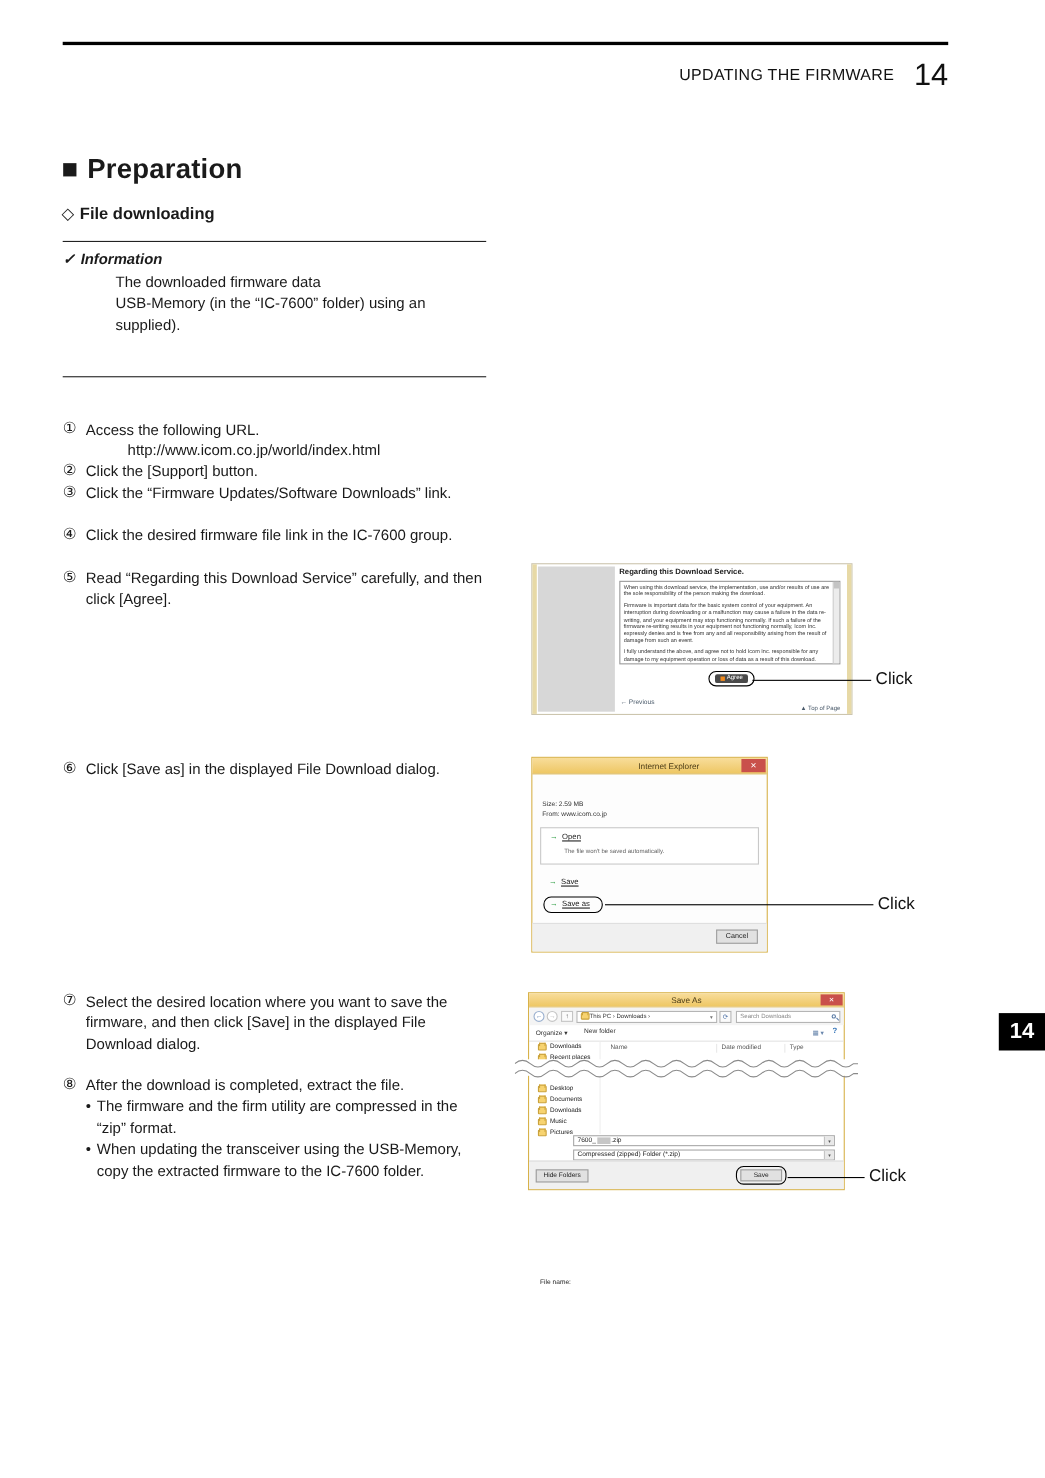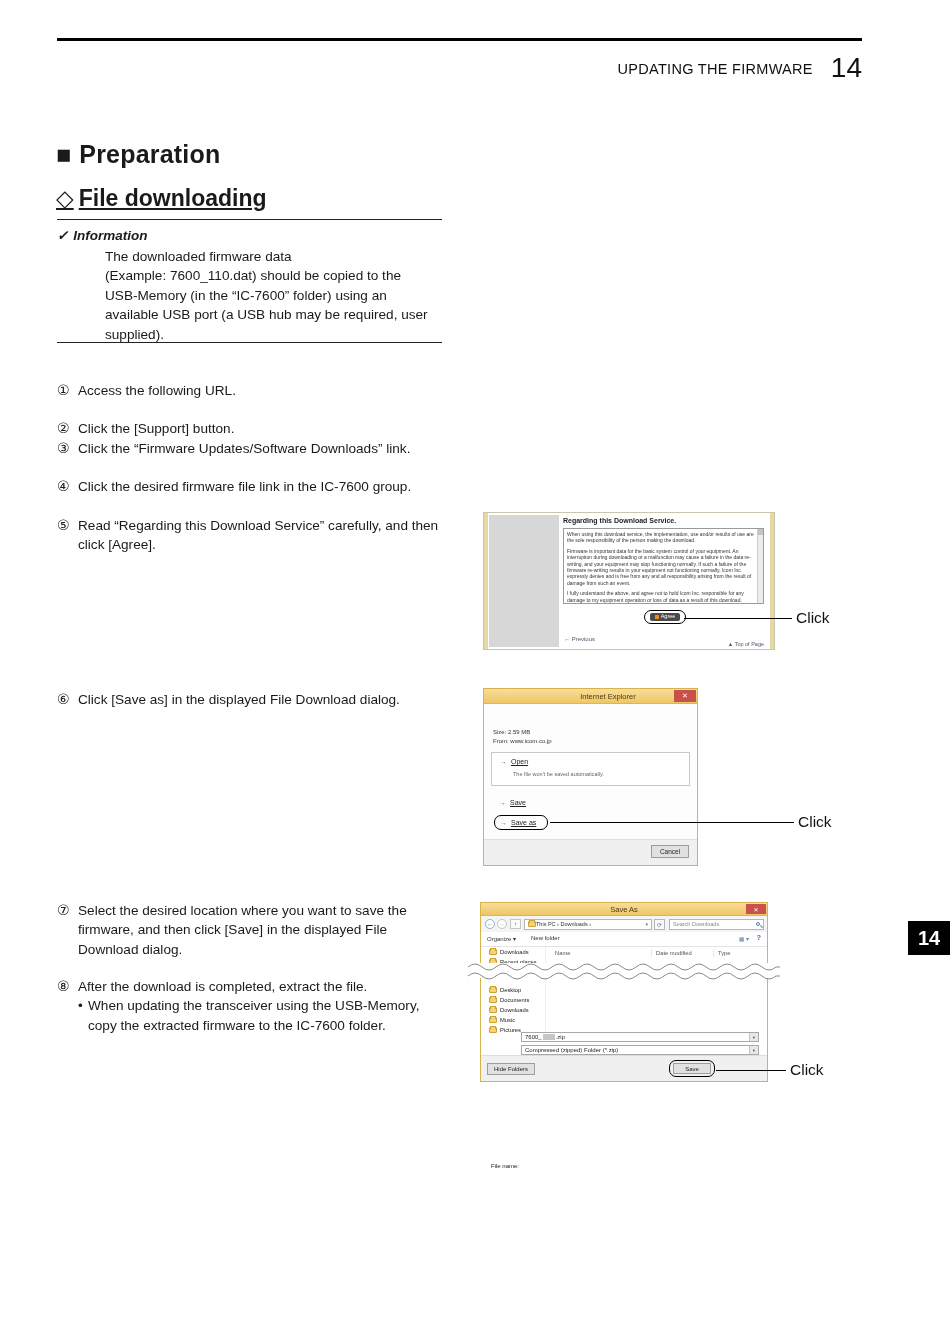--- a/index.html
+++ b/index.html
@@ -16,21 +16,21 @@
   .chapter-title { font-size:14.5px; letter-spacing:.3px; padding-bottom:5px; color:#111; }
   .chapter-num { font-size:28px; line-height:1; color:#111; }
   .rule-bottom { left:57px; top:1289px; width:836px; height:2px; background:#000; }
   .page-num { right:57px; top:1297px; font-size:14.5px;font-style:italic; }
   .side-tab { left:908px; top:921px; width:42px; height:34px; background:#000; color:#fff;
     display:flex; align-items:center; justify-content:center; font-size:20px; font-weight:bold; }
 
   
   .section-title { left:56px; top:140px; font-size:25px; font-weight:bold; letter-spacing:.2px; }
   .section-title .marker { margin-right:8px; }
-  .subsection-title { left:56px; top:185px; font-size:23px; font-weight:bold;text-decoration:underline; }
+  .subsection-title { left:56px; top:185px; font-size:15px; font-weight:bold; }
   .subsection-title .marker { margin-right:5px; font-weight:normal; }
   .hr-thin { left:57px; width:385px; height:1px; background:#222; }
   .info-head { left:57px; top:227px; font-size:13.5px; font-weight:bold; font-style:italic; }
   .info-head .chk { margin-right:5px; }
   .info-body { left:57px; top:247px; width:392px; font-size:13.6px; line-height:19.4px;margin-left:48px; }
 
   .steps { left:57px; top:381px; width:392px; font-size:13.6px; line-height:19.4px; }
   .step { position:absolute; display:flex; width:392px; }
   .step .n { width:21px; flex:none; font-family:"DejaVu Sans", sans-serif; font-size:14px; }
   .step .t { flex:1; max-width:368px; }
@@ -163,31 +163,30 @@
   <div class="abs subsection-title">
     <span class="marker">◇</span><span>File downloading</span>
   </div>
 
   <div class="abs hr-thin" style="top:219px"></div>
   <div class="abs info-head">
     <span class="chk">✓</span><span>Information</span>
   </div>
   <div class="abs info-body">
     <div>The downloaded firmware data</div>
-    <div>(Example: 7600_110.dat) should be copied to the</div>
     <div>USB-Memory (in the “IC-7600” folder) using an</div>
-    <div>available USB port (a USB hub may be required, user</div>
     <div>supplied).</div>
   </div>
   <div class="abs hr-thin" style="top:342px"></div>
 
   <div class="abs steps">
     <div class="step s1">
       <span class="n">①</span>
       <div class="t"><span>Access the following URL.</span>
+        <div class="url">http://www.icom.co.jp/world/index.html</div>
       </div>
     </div>
     <div class="step s2">
       <span class="n">②</span>
       <div class="t">Click the [Support] button.</div>
     </div>
     <div class="step s3">
       <span class="n">③</span>
       <div class="t">Click the “Firmware Updates/Software Downloads” link.</div>
     </div>
@@ -204,20 +203,23 @@
       <div class="t">Click [Save as] in the displayed File Download dialog.</div>
     </div>
     <div class="step s7">
       <span class="n">⑦</span>
       <div class="t"><span>Select the desired location where you want to save the firmware, and then click [Save] in the displayed File Download dialog.</span>
       </div>
     </div>
     <div class="step s8">
       <span class="n">⑧</span>
       <div class="t"><span>After the download is completed, extract the file.</span>
+        <div class="bullet">
+            <span>The firmware and the firm utility are compressed in the “zip” format.</span>
+          </div>
         <div class="bullet">
             <span>When updating the transceiver using the USB-Memory, copy the extracted firmware to the IC-7600 folder.</span>
           </div>
       </div>
     </div>
   </div>
 
   <div class="abs shot-agree">
     <div class="abs sa-strip-l"></div>
     <div class="abs sa-strip-r"></div>

